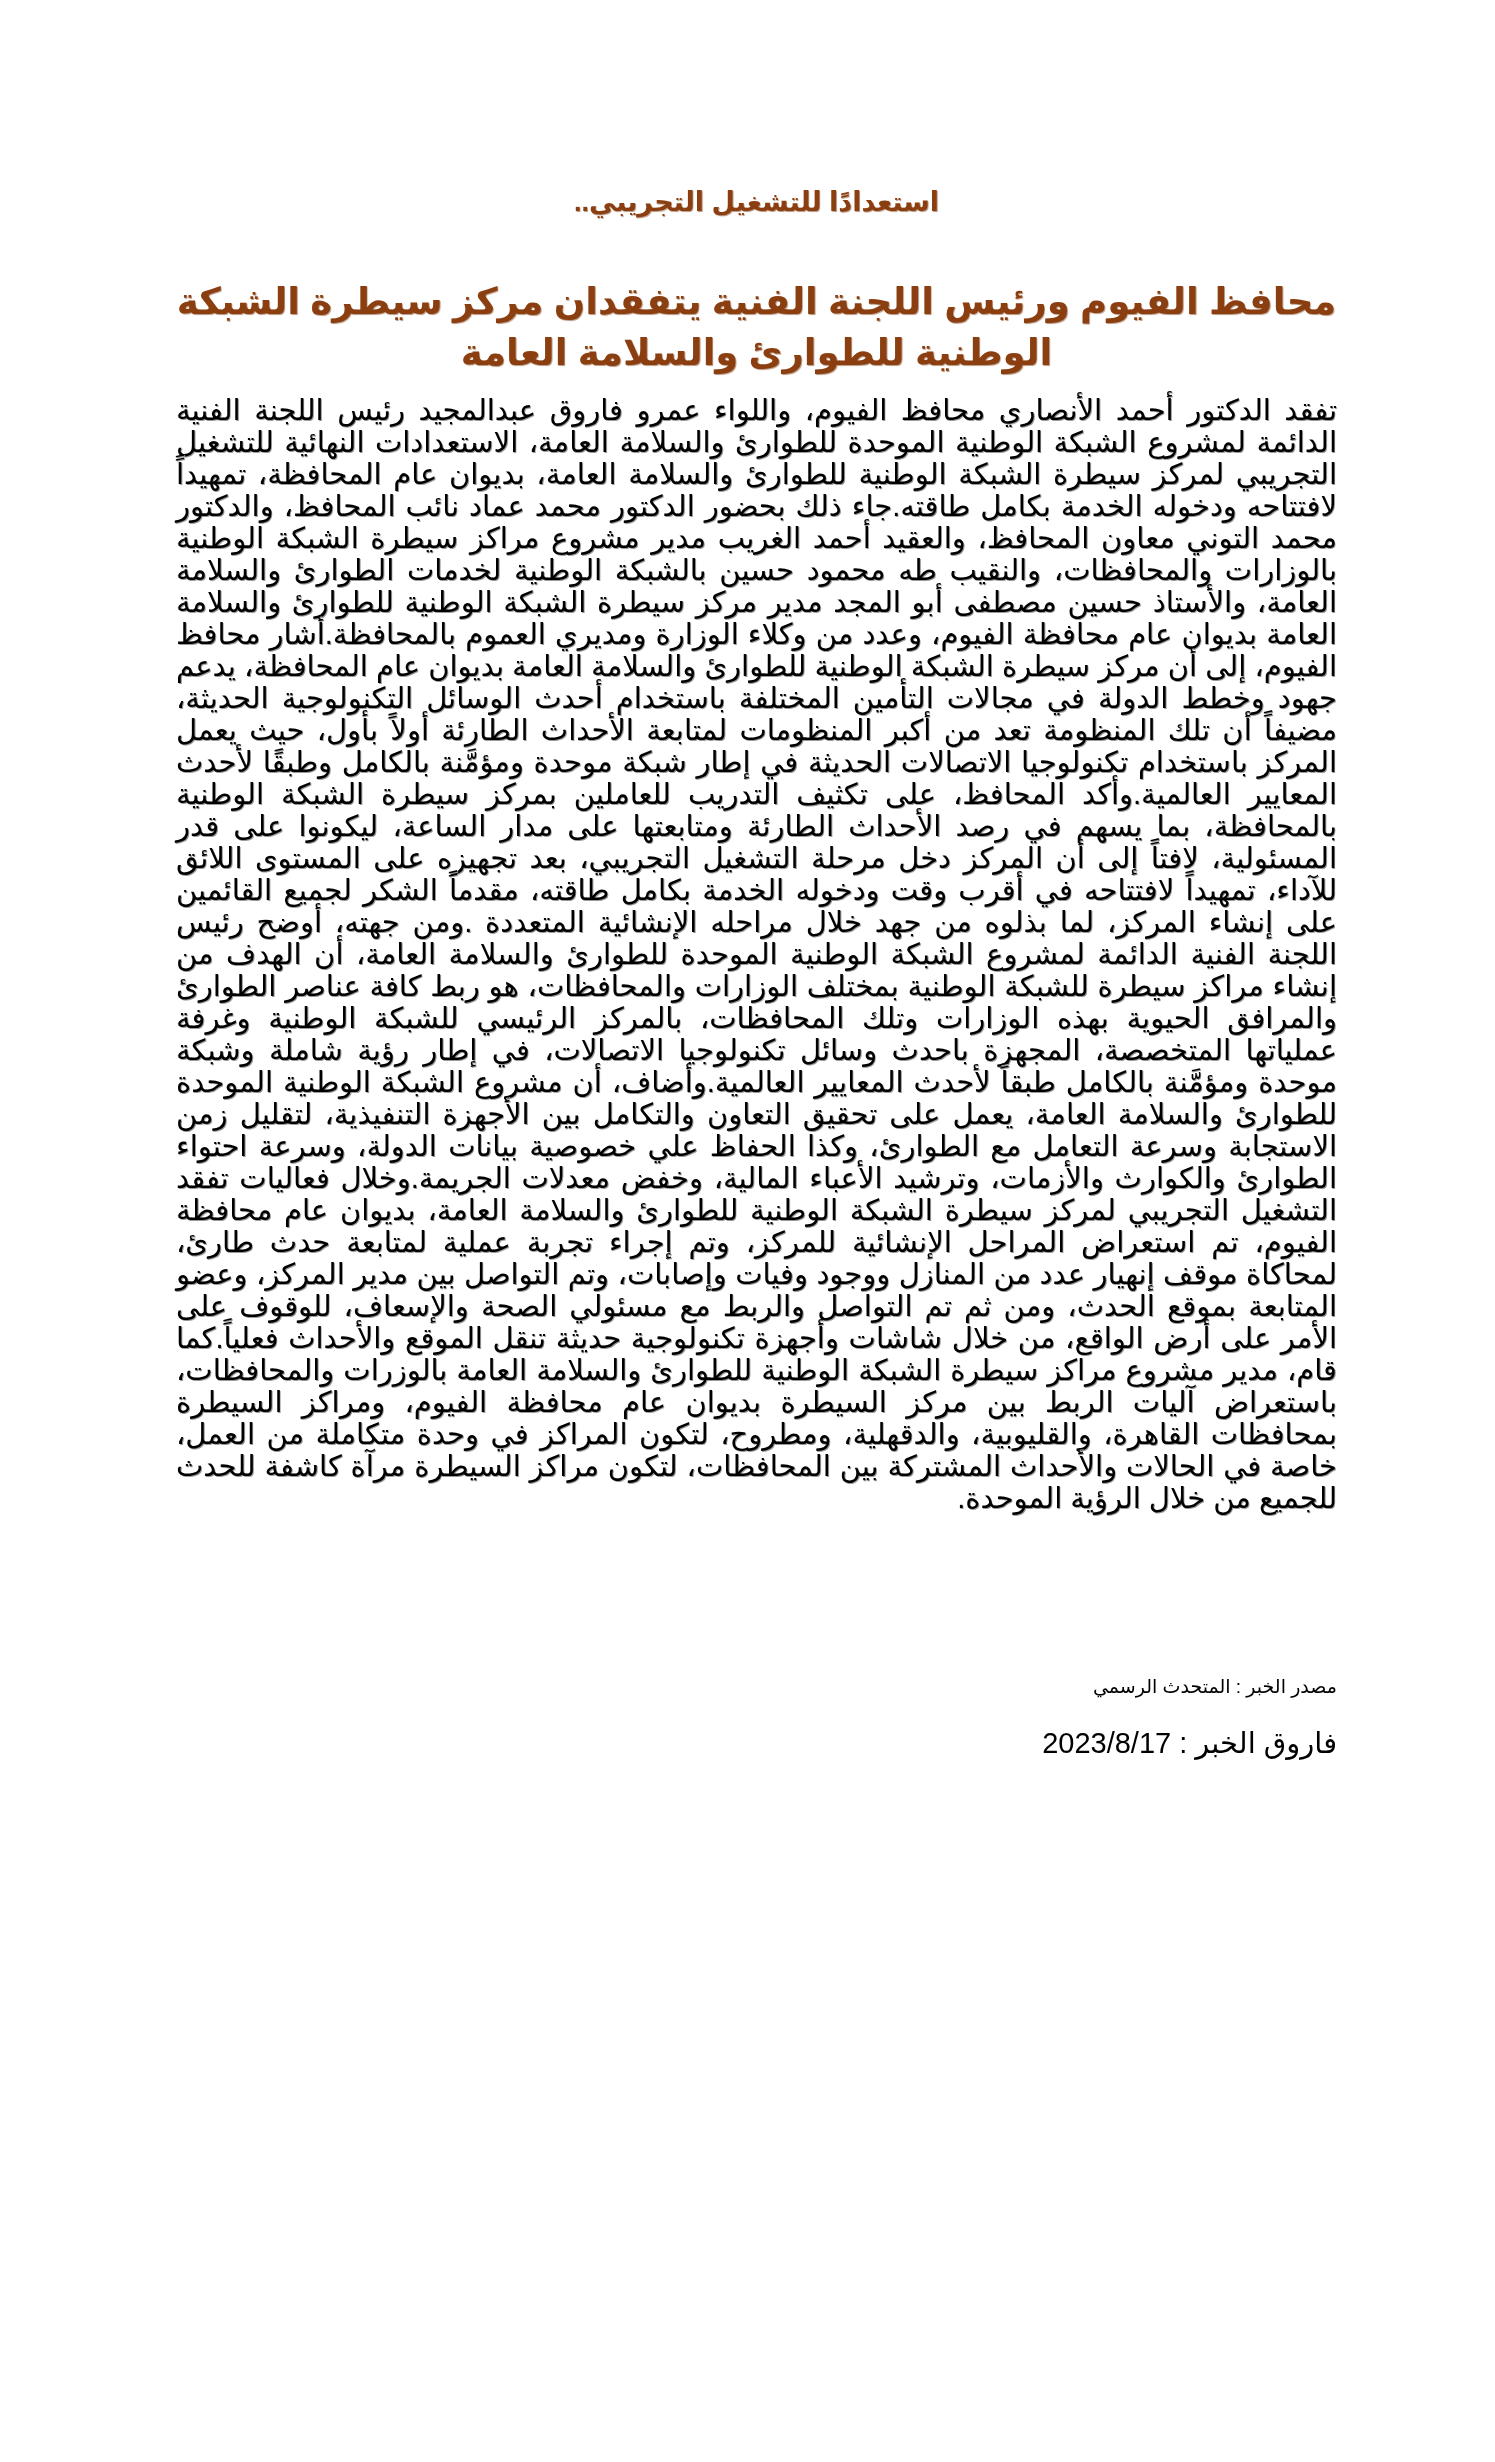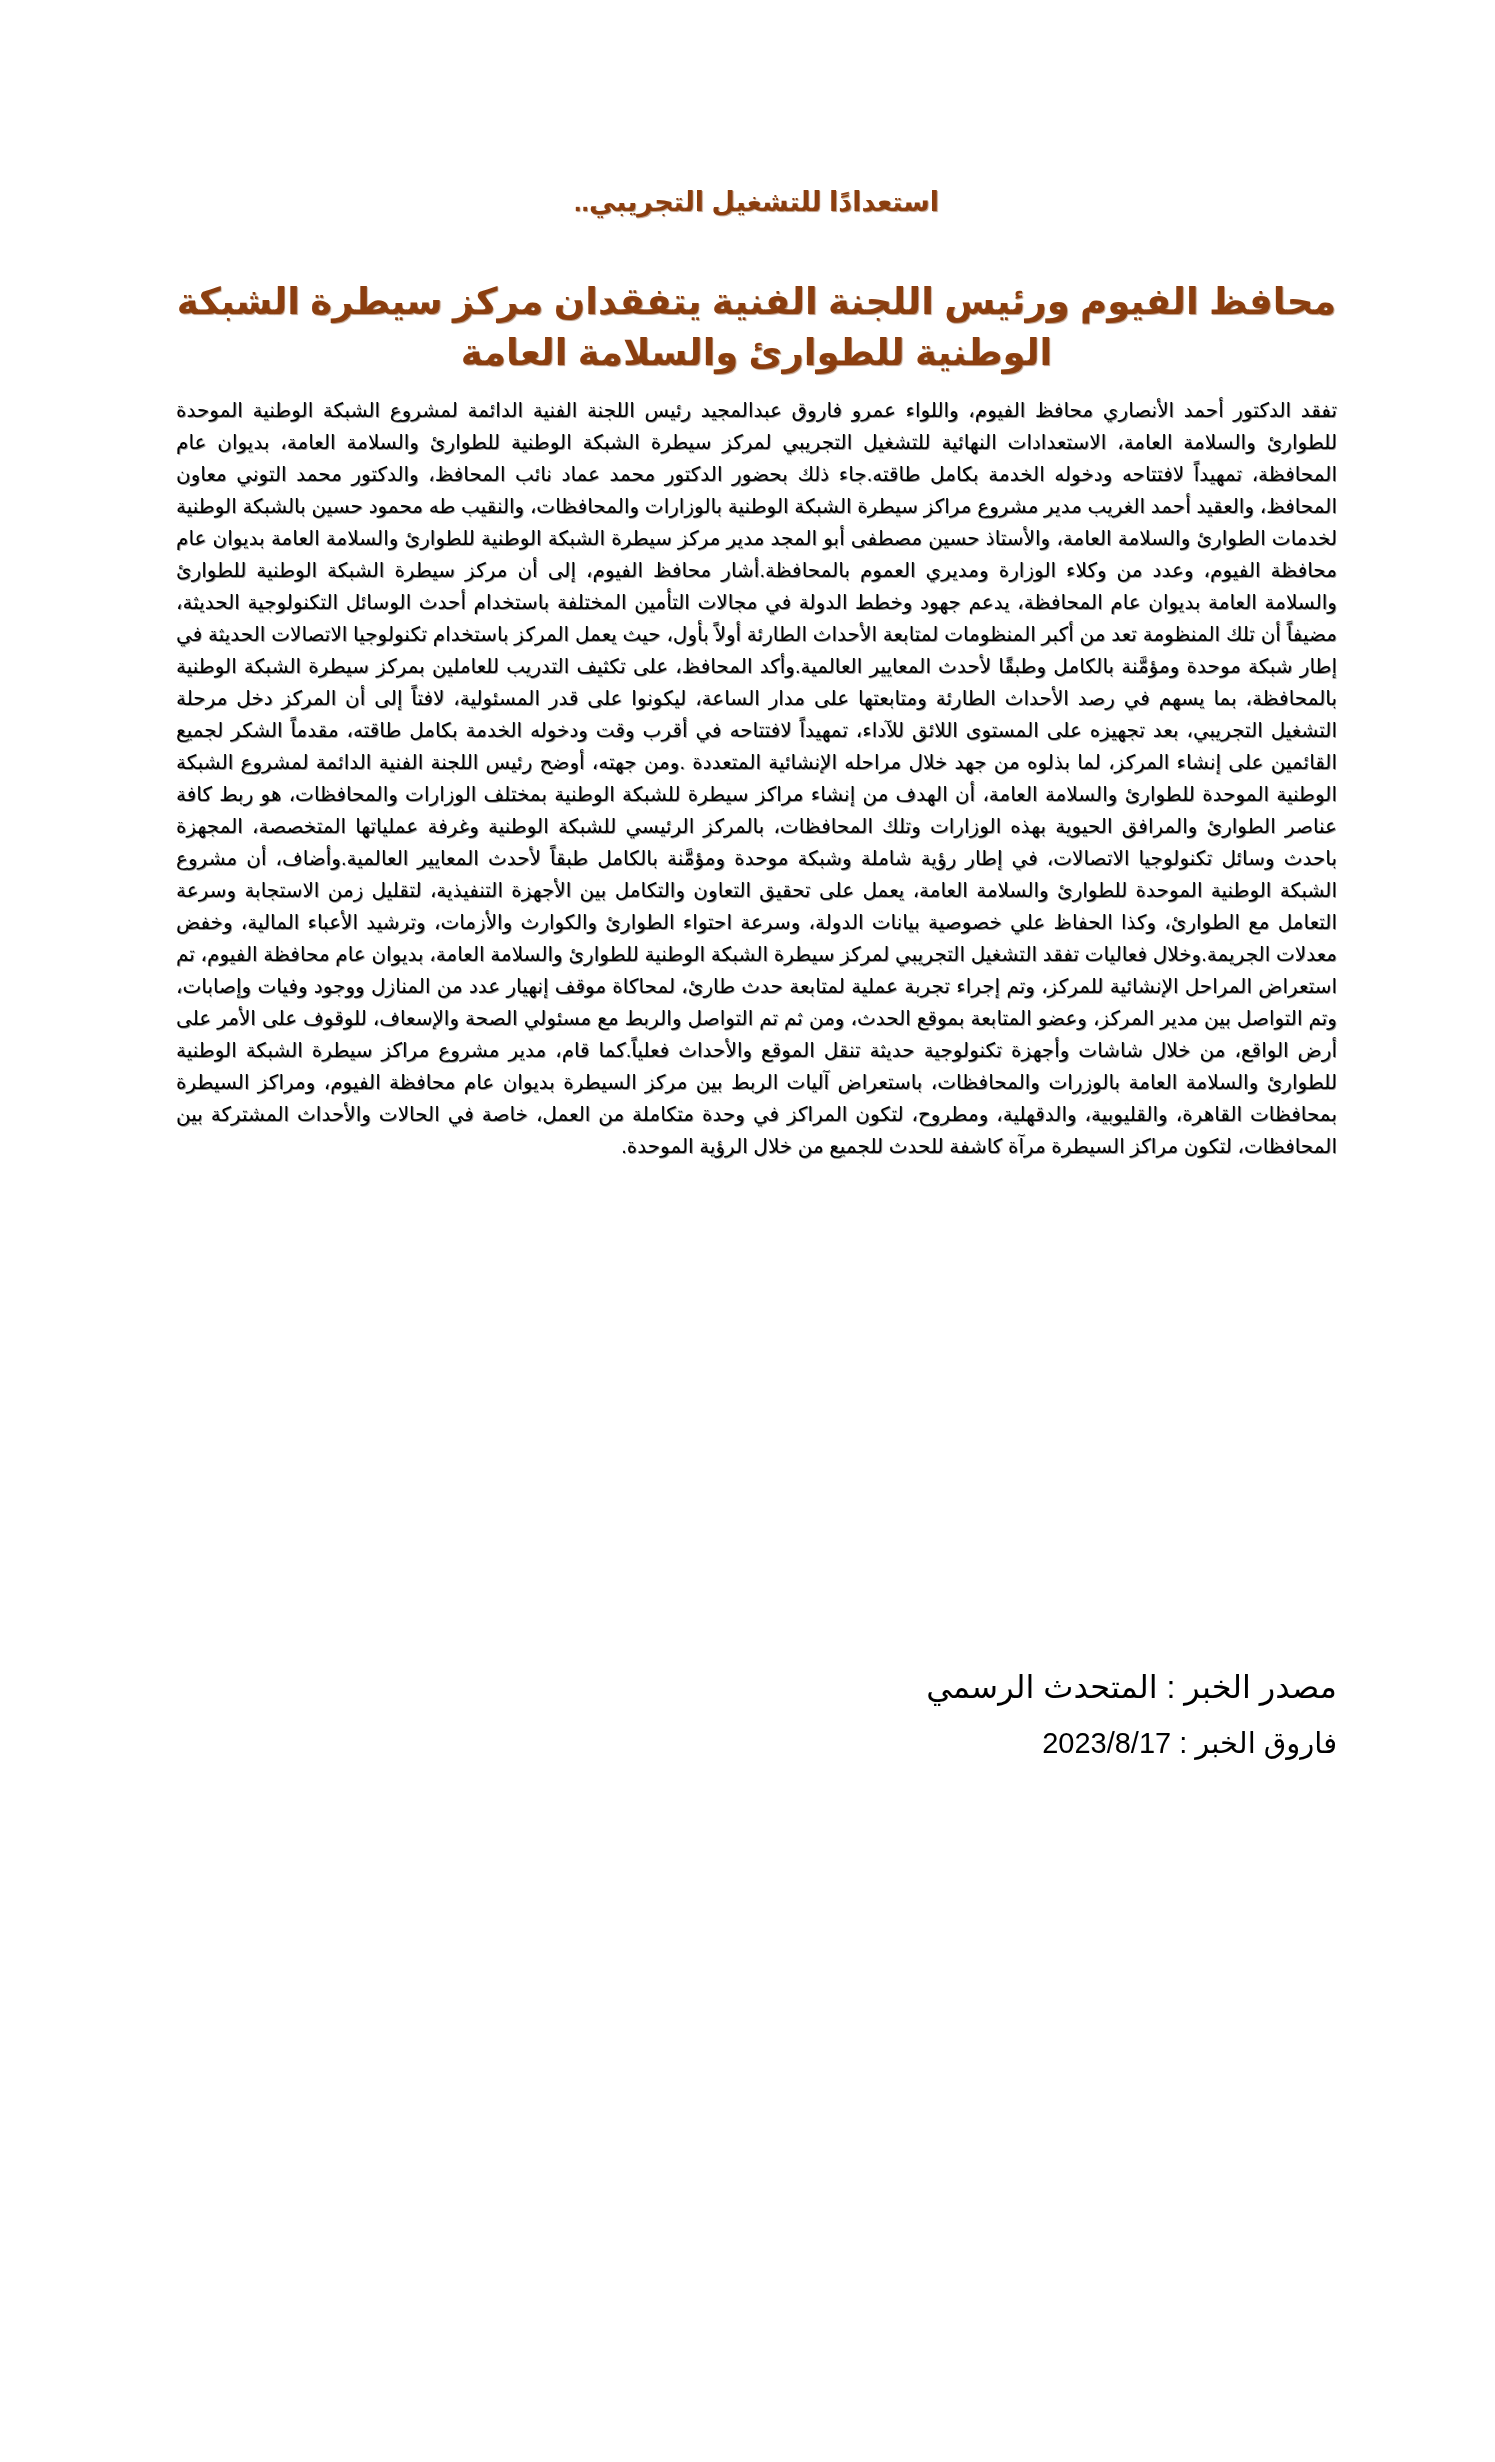--- a/index.html
+++ b/index.html
@@ -43,35 +43,35 @@
       font-weight: bold;
       color: #8B3E0F;
       text-shadow: 0.9px 0.9px 0.9px #b99a86;
       line-height: 51px;
     }
     .body-text {
       position: absolute;
       top: 394px;
       left: 0;
       width: 1161px;
-      font-size: 20px;
+      font-size: 29px;
       line-height: 32px;
       text-align: justify;
       text-align-last: right;
       color: #000;
       text-shadow: 0.9px 0.9px 0 #9a9a9a;
     }
     .body-text p {
       margin: 0;
     }
     .meta-source {
       position: absolute;
       top: 1671px;
       right: 0;
-      font-size: 32px;
+      font-size: 19px;
       line-height: 32px;
       color: #000;
     }
     .meta-date {
       position: absolute;
       top: 1726px;
       right: 0;
       font-size: 29px;
       line-height: 35px;
       color: #000;

